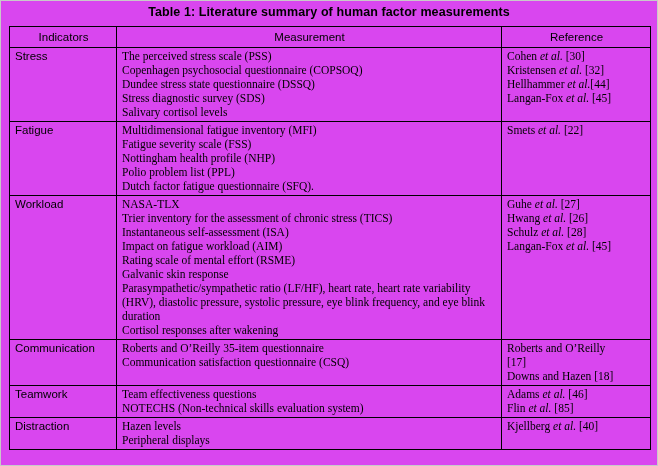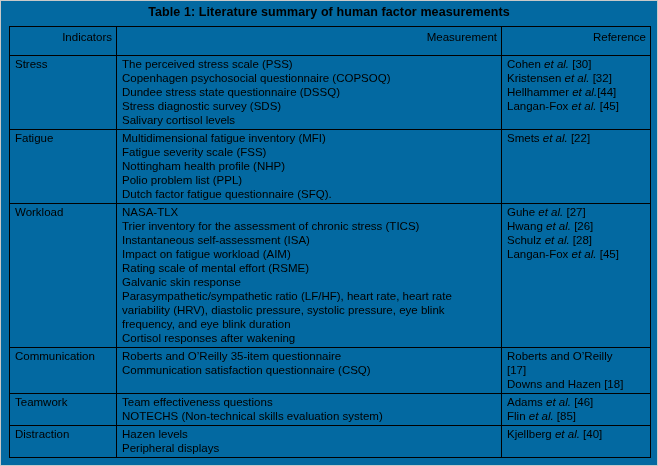--- a/index.html
+++ b/index.html
@@ -4,21 +4,21 @@
 <style>
   html, body {
     margin: 0;
     padding: 0;
     background: #ffffff;
   }
   .page {
     position: relative;
     width: 656px;
     height: 464px;
-    background: #0369a1;
+    background: #d946ef;
     border: 1px solid #c9c9c9;
     overflow: hidden;
     font-family: "Liberation Sans", sans-serif;
     color: #000000;
   }
   .title {
     text-align: center;
     font-weight: bold;
     font-size: 12.5px;
     padding-top: 4px;
@@ -33,27 +33,27 @@
     line-height: 14px;
   }
   table.lit th, table.lit td {
     border: 1px solid #000000;
     vertical-align: top;
     padding: 1px 4px 2px 5px;
     overflow: hidden;
   }
   table.lit th {
     font-weight: normal;
-    text-align: right;
+    text-align: center;
     padding-top: 3px;
-    padding-bottom: 11px;
+    padding-bottom: 3px;
   }
   td.col-indicator { word-spacing: 0; }
   .etal { font-style: italic; }
-  .line { white-space: normal; }
+  .line { white-space: normal; font-family: Liberation Serif, serif; }
 </style>
 </head>
 <body>
 
 <div class="page">
   <div class="title">Table 1: Literature summary of human factor measurements</div>
 
   <table class="lit">
     <colgroup>
       <col style="width:107px">

